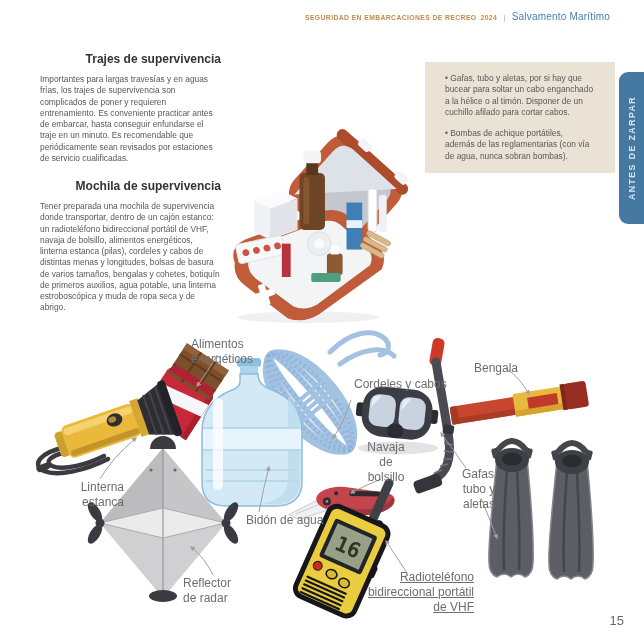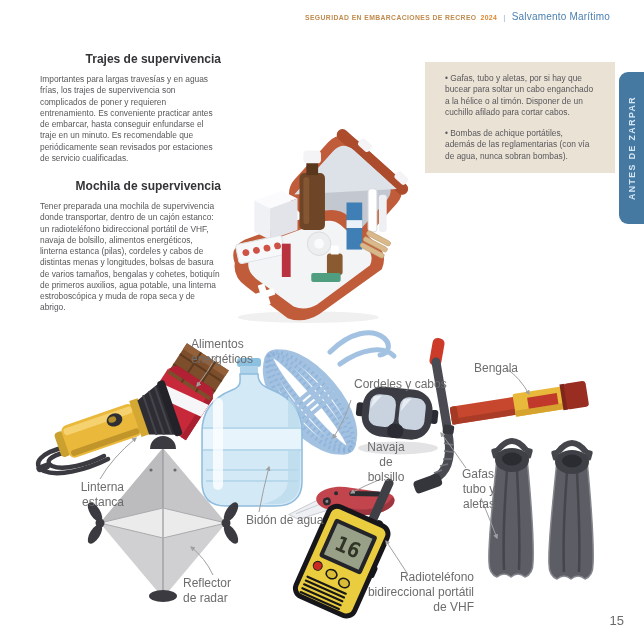--- a/index.html
+++ b/index.html
@@ -306,16 +306,16 @@
   </svg>
 
   <div class="ill-label" style="right:405px;top:337px;width:48px;text-align:right;">Alimentos energéticos</div>
   <div class="ill-label" style="left:314px;top:377px;white-space:nowrap;margin-left:40px;">Cordeles y cabos</div>
   <div class="ill-label" style="left:72px;top:480px;width:52px;text-align:right;">Linterna estanca</div>
   <div class="ill-label" style="left:246px;top:513px;white-space:nowrap;">Bidón de agua</div>
   <div class="ill-label" style="left:183px;top:576px;width:62px;text-align:left;">Reflector de radar</div>
   <div class="ill-label" style="right:235px;top:440px;width:46px;text-align:center;">Navaja de bolsillo</div>
   <div class="ill-label" style="left:462px;top:467px;width:34px;text-align:center;">Gafas, tubo y aletas</div>
   <div class="ill-label" style="left:474px;top:361px;white-space:nowrap;">Bengala</div>
-  <div class="ill-label" style="right:170px;top:570px;width:110px;text-align:right;">Radioteléfono bidireccional portátil de VHF</div>
+  <div class="ill-label" style="right:170px;top:570px;width:110px;text-align:right;text-decoration:underline;">Radioteléfono bidireccional portátil de VHF</div>
 
   <div class="pagenum">15</div>
 </div>
 
 </body></html>

